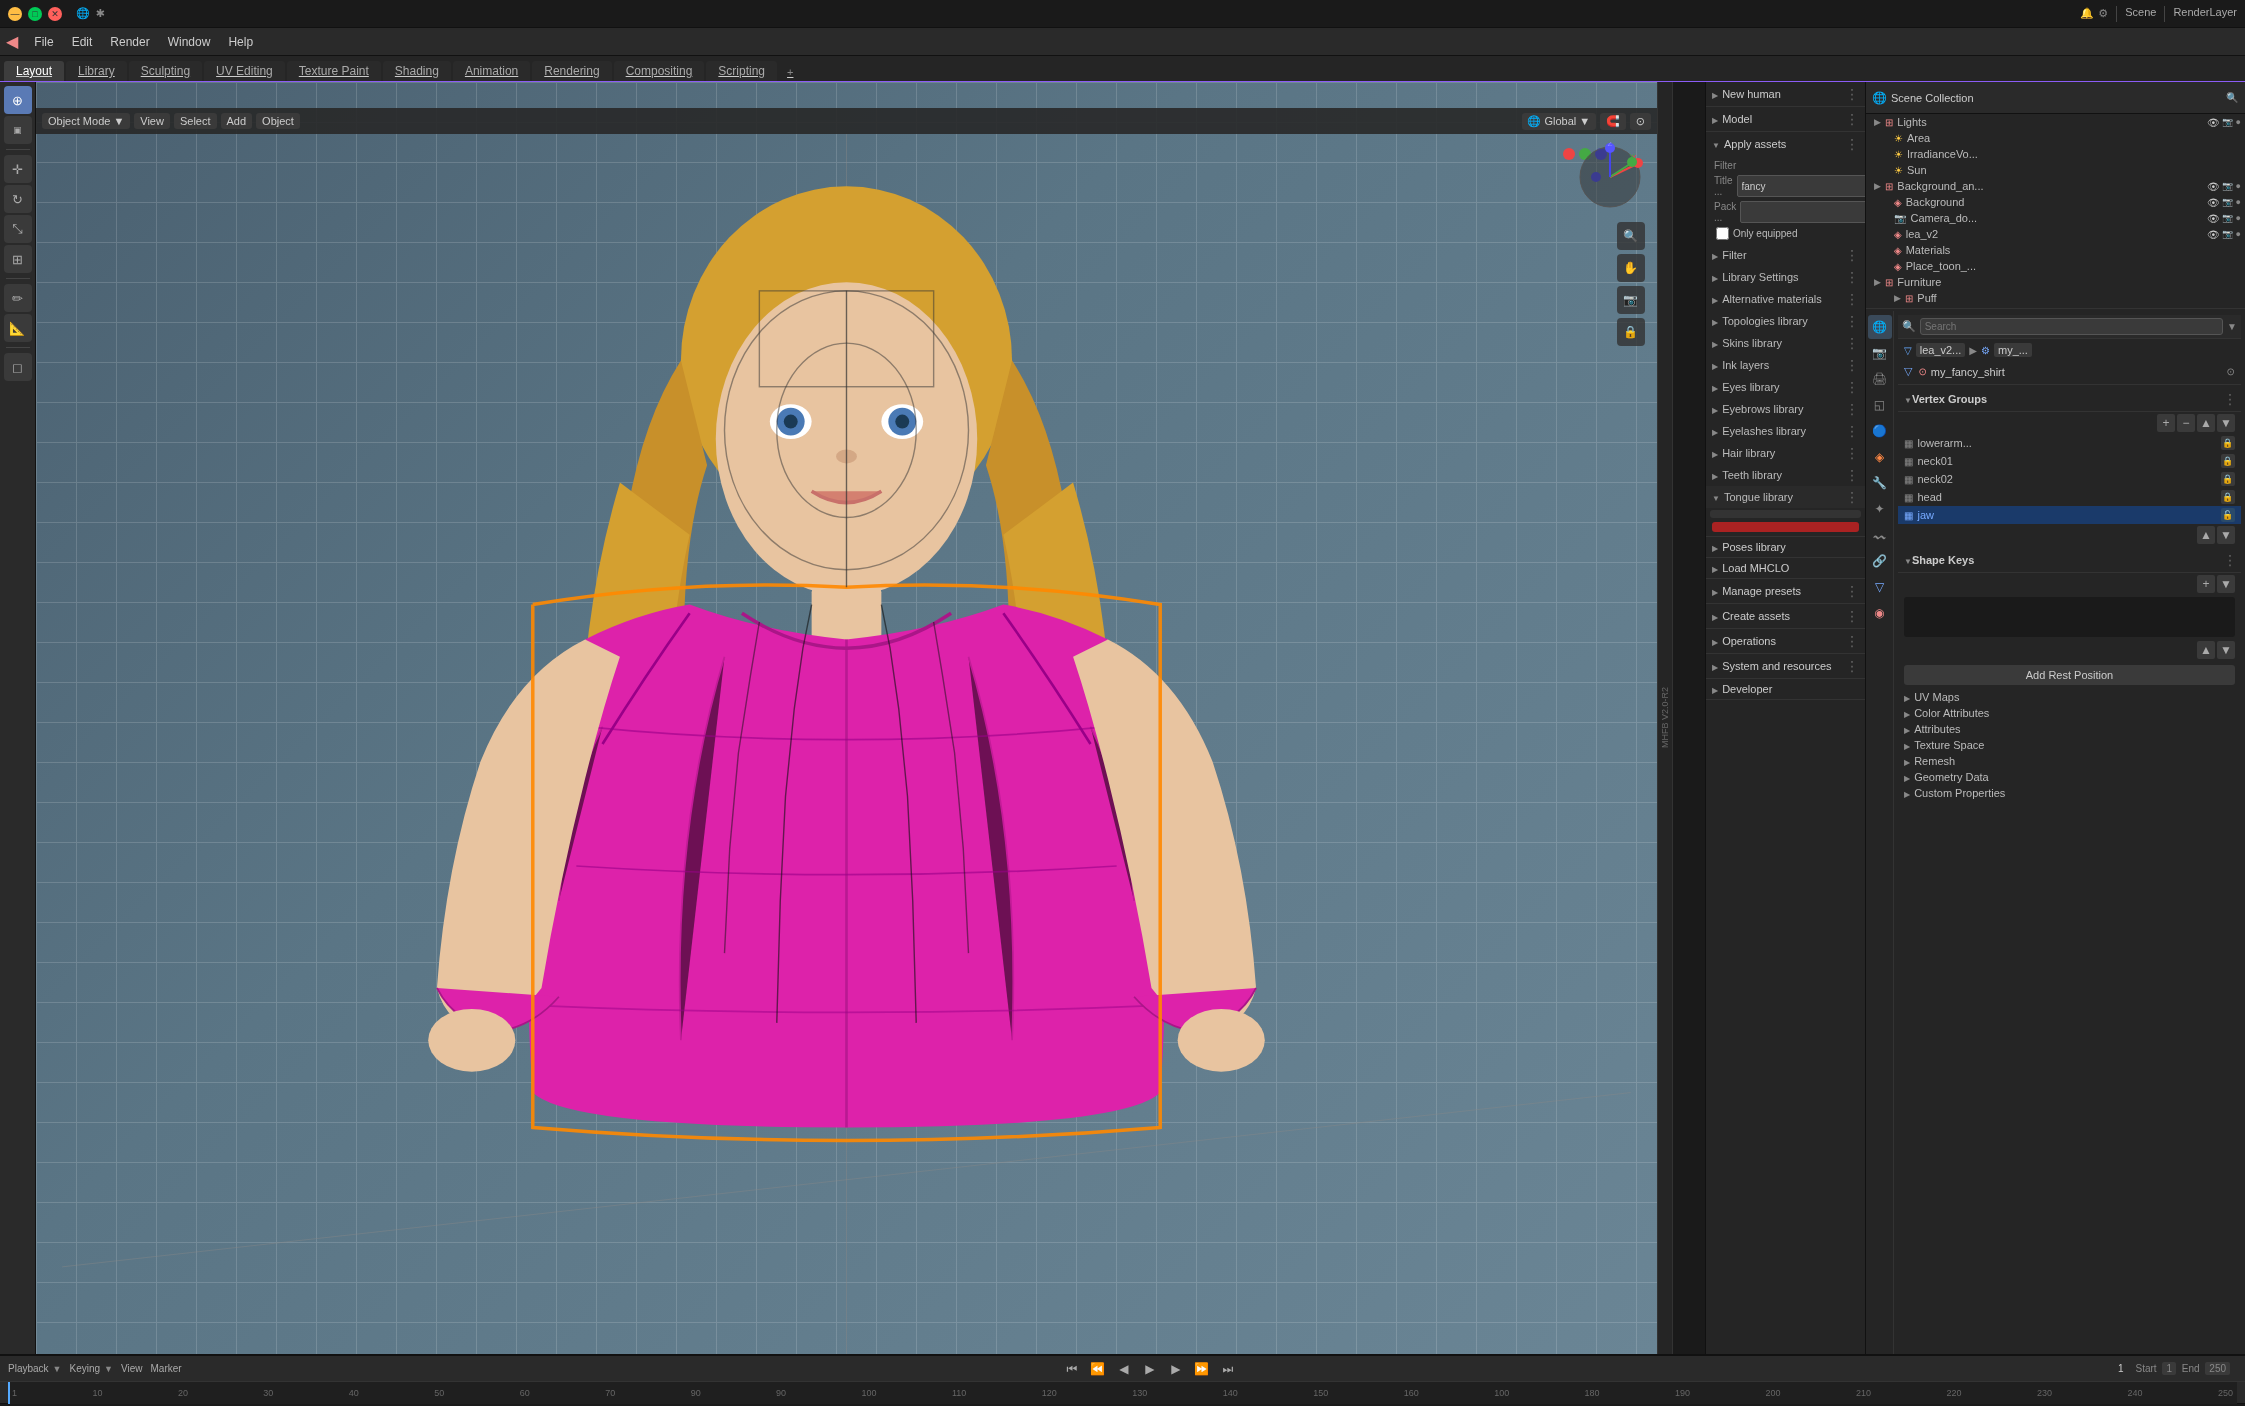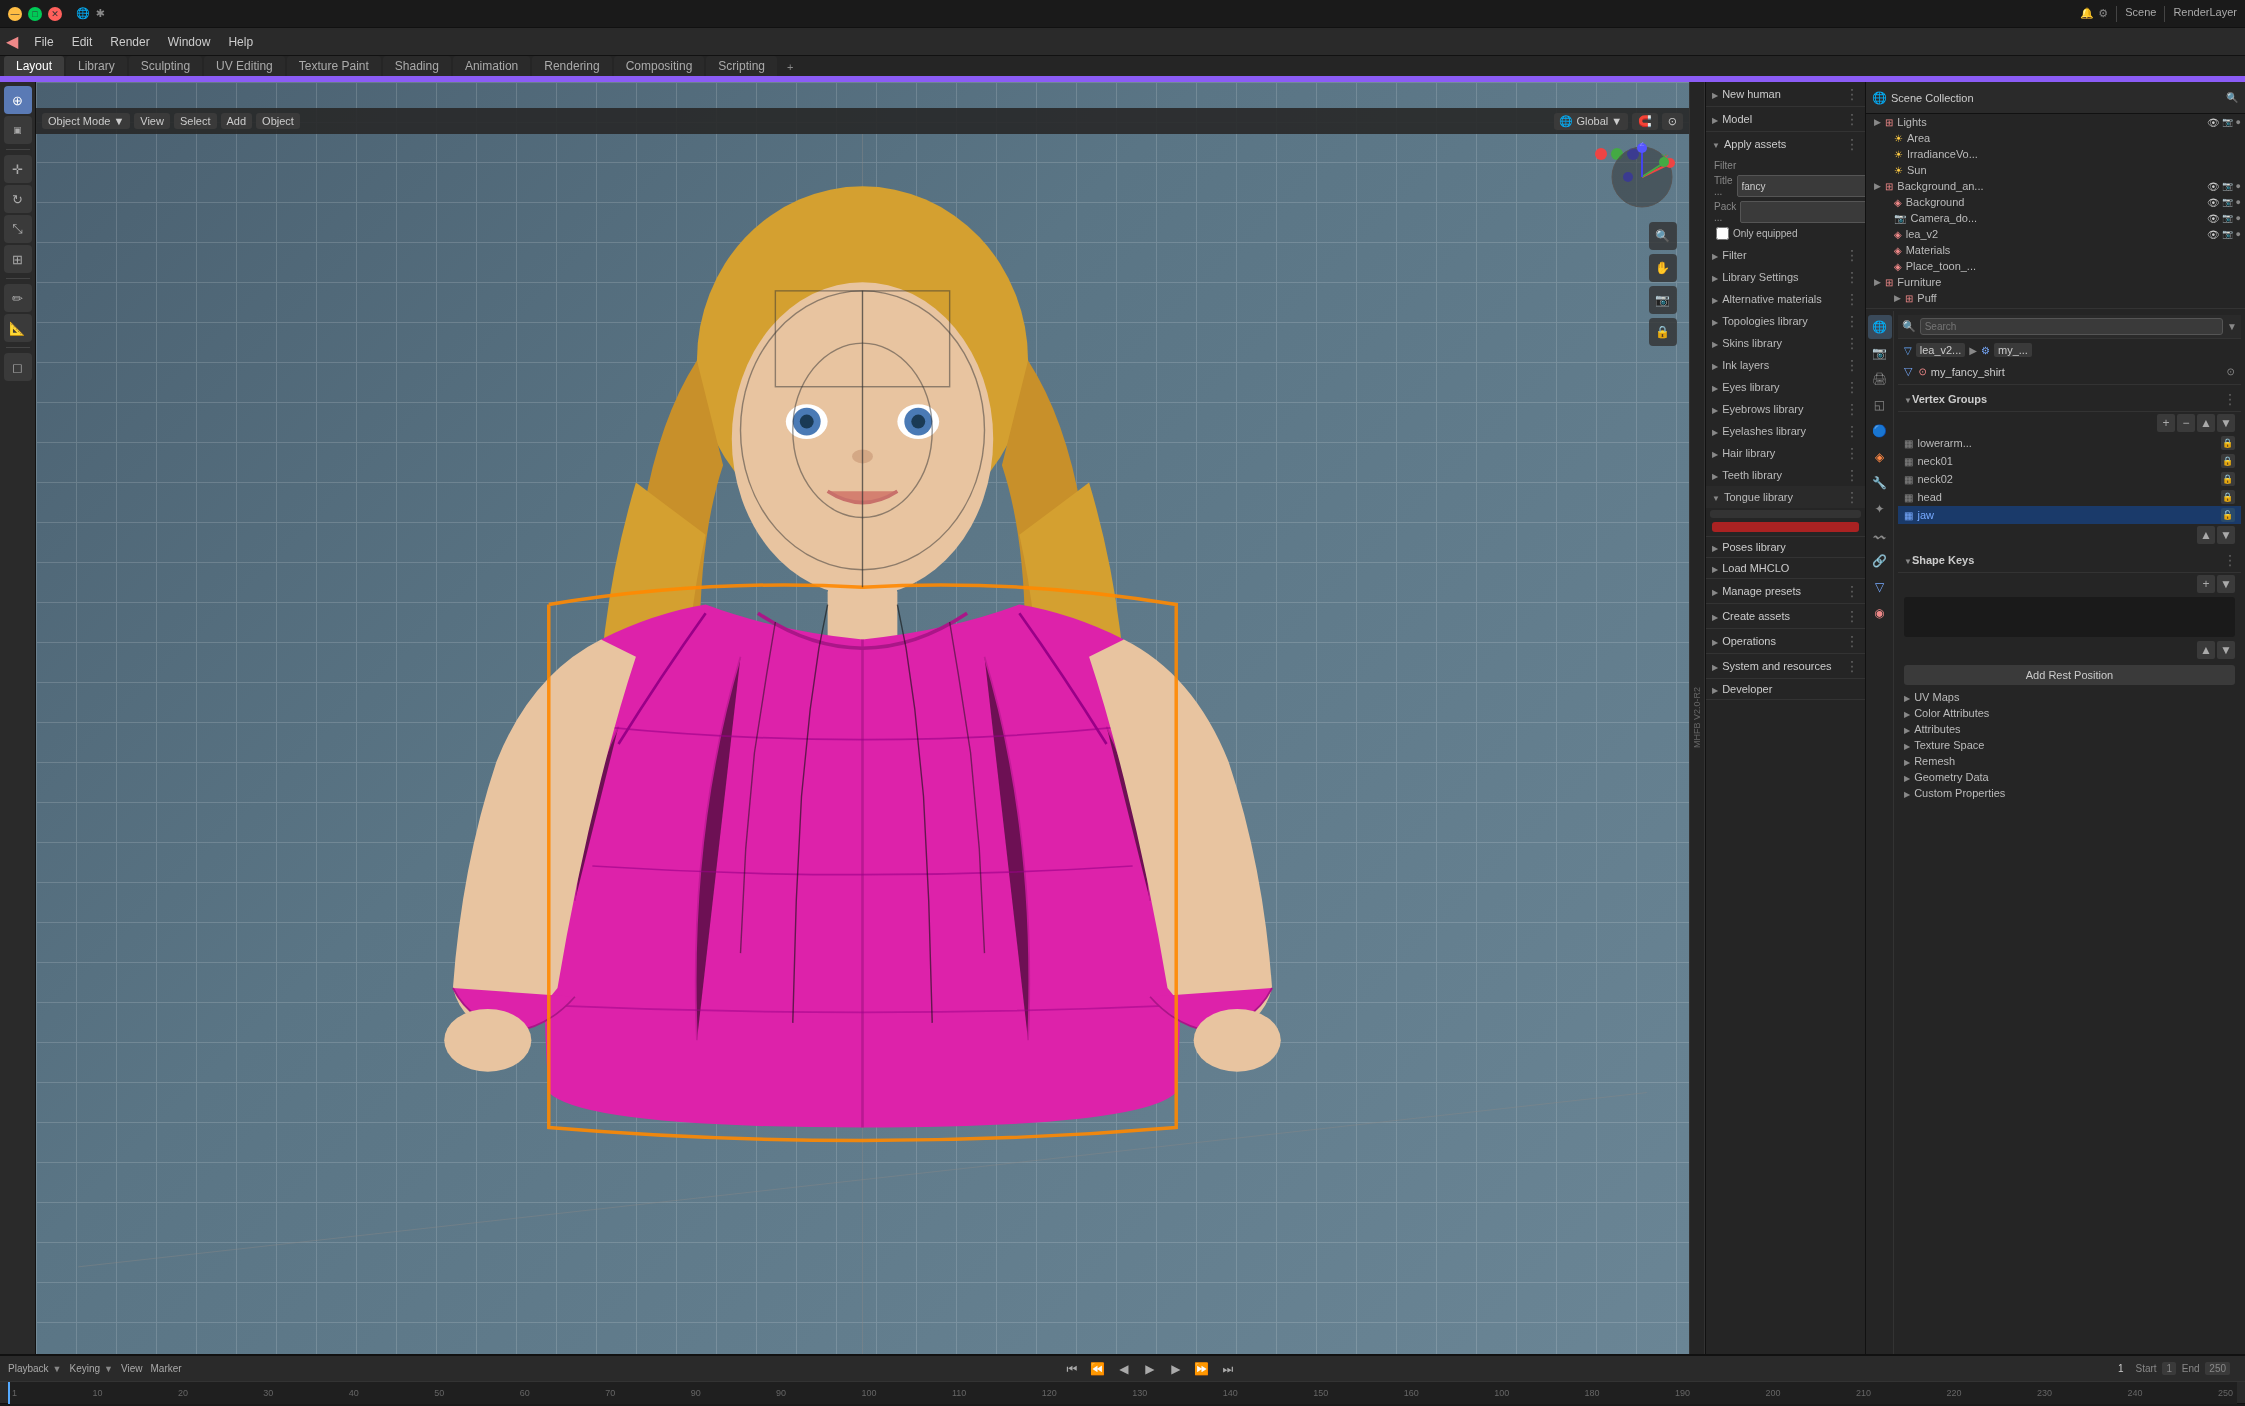--- a/index.html
+++ b/index.html
@@ -41,21 +41,22 @@
       font-size: 12px;
     }
 
     
     #workspace-tabs {
       height: 26px;
       background: #252525;
       display: flex;
       align-items: flex-end;
       padding: 0 4px;
-      border-bottom: 6px solid #8b5cf6;
+      border-bottom: 1px solid #8b5cf6;
+      text-decoration: underline;
     }
     .ws-tab {
       padding: 3px 12px;
       background: #2a2a2a;
       color: #aaa;
       cursor: pointer;
       border-radius: 3px 3px 0 0;
       margin-right: 2px;
       font-size: 12px;
     }
@@ -326,20 +327,21 @@
     }
 
     
     #apply-panel {
       width: 160px;
       background: #252525;
       border-left: 1px solid #111;
       overflow-y: auto;
       display: flex;
       flex-direction: column;
+      margin-left: 32px;
     }
     .ap-section {
       border-bottom: 1px solid #333;
     }
     .ap-header {
       display: flex;
       align-items: center;
       padding: 4px 6px;
       cursor: pointer;
       font-size: 11px;

